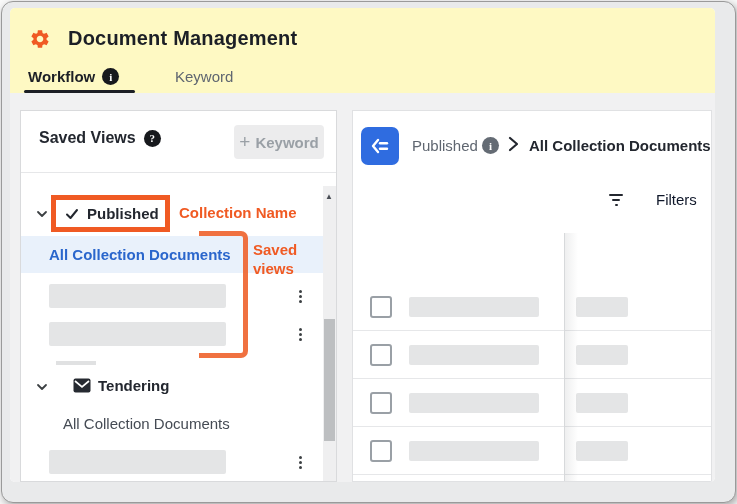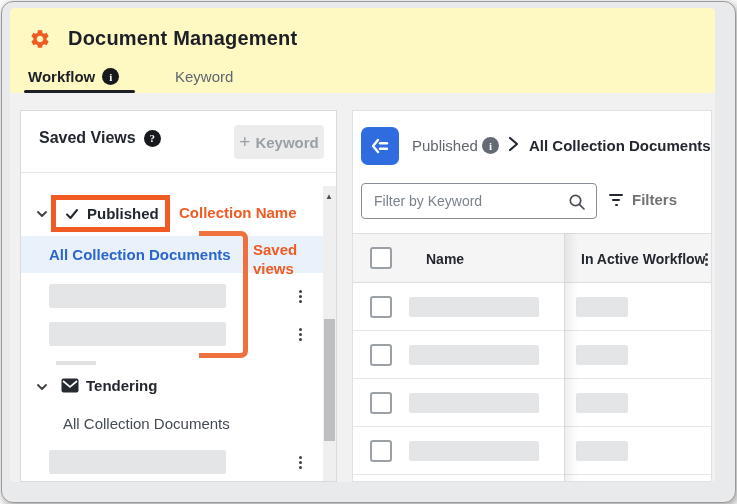--- a/index.html
+++ b/index.html
@@ -46,21 +46,21 @@
   .kebab { position:absolute; width:16px; height:18px; display:flex; flex-direction:column; align-items:center; justify-content:center; gap:2px; cursor:pointer; }
   .kebab i { width:3px; height:3px; border-radius:50%; background:#3c4043; }
 
   .bracket { position:absolute; left:178px; top:120px; width:49px; height:127px;
              border-top:5px solid rgba(238,94,38,.88); border-right:5px solid rgba(238,94,38,.88);
              border-bottom:5px solid rgba(238,94,38,.88); border-radius:0 7px 7px 0; }
   .ann-savedviews { position:absolute; left:232px; top:129px; width:64px; font-size:15px; font-weight:bold; color:#F05A23; line-height:19px; }
 
   .dash-ph { position:absolute; left:35px; top:250px; width:40px; height:4px; background:#e0e1e2; }
 
-  .group-row { position:absolute; left:0; width:300px; height:22px; }
+  .group-row { position:absolute; left:12px; width:300px; height:22px; }
   .group-label { position:absolute; left:65px; top:1px; font-size:15px; font-weight:bold; color:#23272f; }
   .mail-icon { position:absolute; left:40px; top:2px; }
   .tree-item-plain { position:absolute; left:42px; top:304px; font-size:15px; color:#454b54; }
 
   
   .sv-scrollbar { position:absolute; left:302px; top:75px; width:14px; height:297px; background:#efeff0; }
   .sv-scroll-arrow { position:absolute; left:2px; top:6px; font-size:8px; color:#4a4e55; }
   .sv-scroll-thumb { position:absolute; left:1px; top:133px; width:11px; height:122px; background:#bdbfc1; }
 
   
@@ -71,21 +71,21 @@
   .bc-info { position:absolute; left:129px; top:26px; }
   .bc-chevron { position:absolute; left:153px; top:25px; }
   .bc-view { position:absolute; left:176px; top:26px; font-size:15px; font-weight:bold; color:#23272f; }
 
   .filter-input-wrap { position:absolute; left:8px; top:72px; width:236px; height:36px; border:1px solid #878d95; border-radius:4px; background:#fff; }
   .filter-input { position:absolute; left:0; top:0; width:100%; height:100%; border:none; outline:none; background:transparent;
                   padding:0 36px 0 12px; font-size:14px; color:#23272f; font-family:"Liberation Sans", sans-serif; }
   .filter-input::placeholder { color:#7a828c; opacity:1; }
   .search-icon { position:absolute; right:10px; top:9px; }
   .filters-btn { position:absolute; left:256px; top:80px; display:flex; align-items:center; gap:9px; cursor:pointer; }
-  .filters-label { font-size:15px; font-weight:bold; color:#737373; }
+  .filters-label { font-size:15px; font-weight:normal; color:#0f172a;margin-left:24px; }
   .filter-icon { display:flex; flex-direction:column; align-items:center; gap:3px; }
   .filter-icon i { height:2px; background:#23272f; border-radius:1px; }
   .filter-icon i:nth-child(1){ width:14px; } .filter-icon i:nth-child(2){ width:8px; } .filter-icon i:nth-child(3){ width:3px; }
 
   .table { position:absolute; left:0; top:122px; width:360px; height:250px; }
   .t-header { position:absolute; left:0; top:0; width:360px; height:50px; background:#f5f5f6;
               border-top:1px solid #dcdee0; border-bottom:1px solid #dcdee0; }
   .t-row { position:absolute; left:0; width:360px; height:48px; background:#fff; border-bottom:1px solid #e6e7e9; }
   .checkbox { position:absolute; left:17px; width:22px; height:22px; border:2px solid #9aa0a6; border-radius:3px; background:#fff; cursor:pointer; }
   .col-name { position:absolute; left:73px; top:17px; font-size:14px; font-weight:bold; color:#23272f; }
@@ -194,47 +194,30 @@
             <line x1="11" y1="13.8" x2="18" y2="13.8" stroke="#fff" stroke-width="2.4" stroke-linecap="round"></line>
           </svg>
         </div>
         <div class="bc-collection">Published</div>
         <span class="circle-icon gray bc-info">i</span>
         <svg class="bc-chevron" width="14" height="16" viewBox="0 0 14 16">
           <polyline points="4,2 11,8 4,14" fill="none" stroke="#23272f" stroke-width="2.2" stroke-linecap="round" stroke-linejoin="round"></polyline>
         </svg>
         <div class="bc-view">All Collection Documents</div>
 
-        <div class="filter-input-wrap">
-          <input class="filter-input" type="text" placeholder="Filter by Keyword" style="">
-          <svg class="search-icon" width="18" height="18" viewBox="0 0 18 18">
-            <circle cx="7.5" cy="7.5" r="5.2" fill="none" stroke="#4a4e55" stroke-width="1.7"></circle>
-            <line x1="11.6" y1="11.6" x2="16" y2="16" stroke="#4a4e55" stroke-width="1.7" stroke-linecap="round"></line>
-          </svg>
-        </div>
         <div class="filters-btn">
           <span class="filter-icon">
               <i></i>
               <i></i>
               <i></i>
             </span>
           <span class="filters-label">Filters</span>
         </div>
 
         <div class="table">
-          <div class="t-header">
-            <div class="checkbox" style="top:13px;"></div>
-            <div class="col-name">Name</div>
-            <div class="col-wf">In Active Workflow</div>
-            <div class="kebab" style="left:345px; top:16px;">
-                <i></i>
-                <i></i>
-                <i></i>
-              </div>
-          </div>
 
           <div class="t-row" style="top:50px;">
             <div class="checkbox" style="top:13px;"></div>
             <div class="ph-bar" style="left:56px; top:14px; width:130px; height:20px;"></div>
             <div class="ph-bar" style="left:223px; top:14px; width:52px; height:20px;"></div>
           </div>
           <div class="t-row" style="top:98px;">
             <div class="checkbox" style="top:13px;"></div>
             <div class="ph-bar" style="left:56px; top:14px; width:130px; height:20px;"></div>
             <div class="ph-bar" style="left:223px; top:14px; width:52px; height:20px;"></div>

